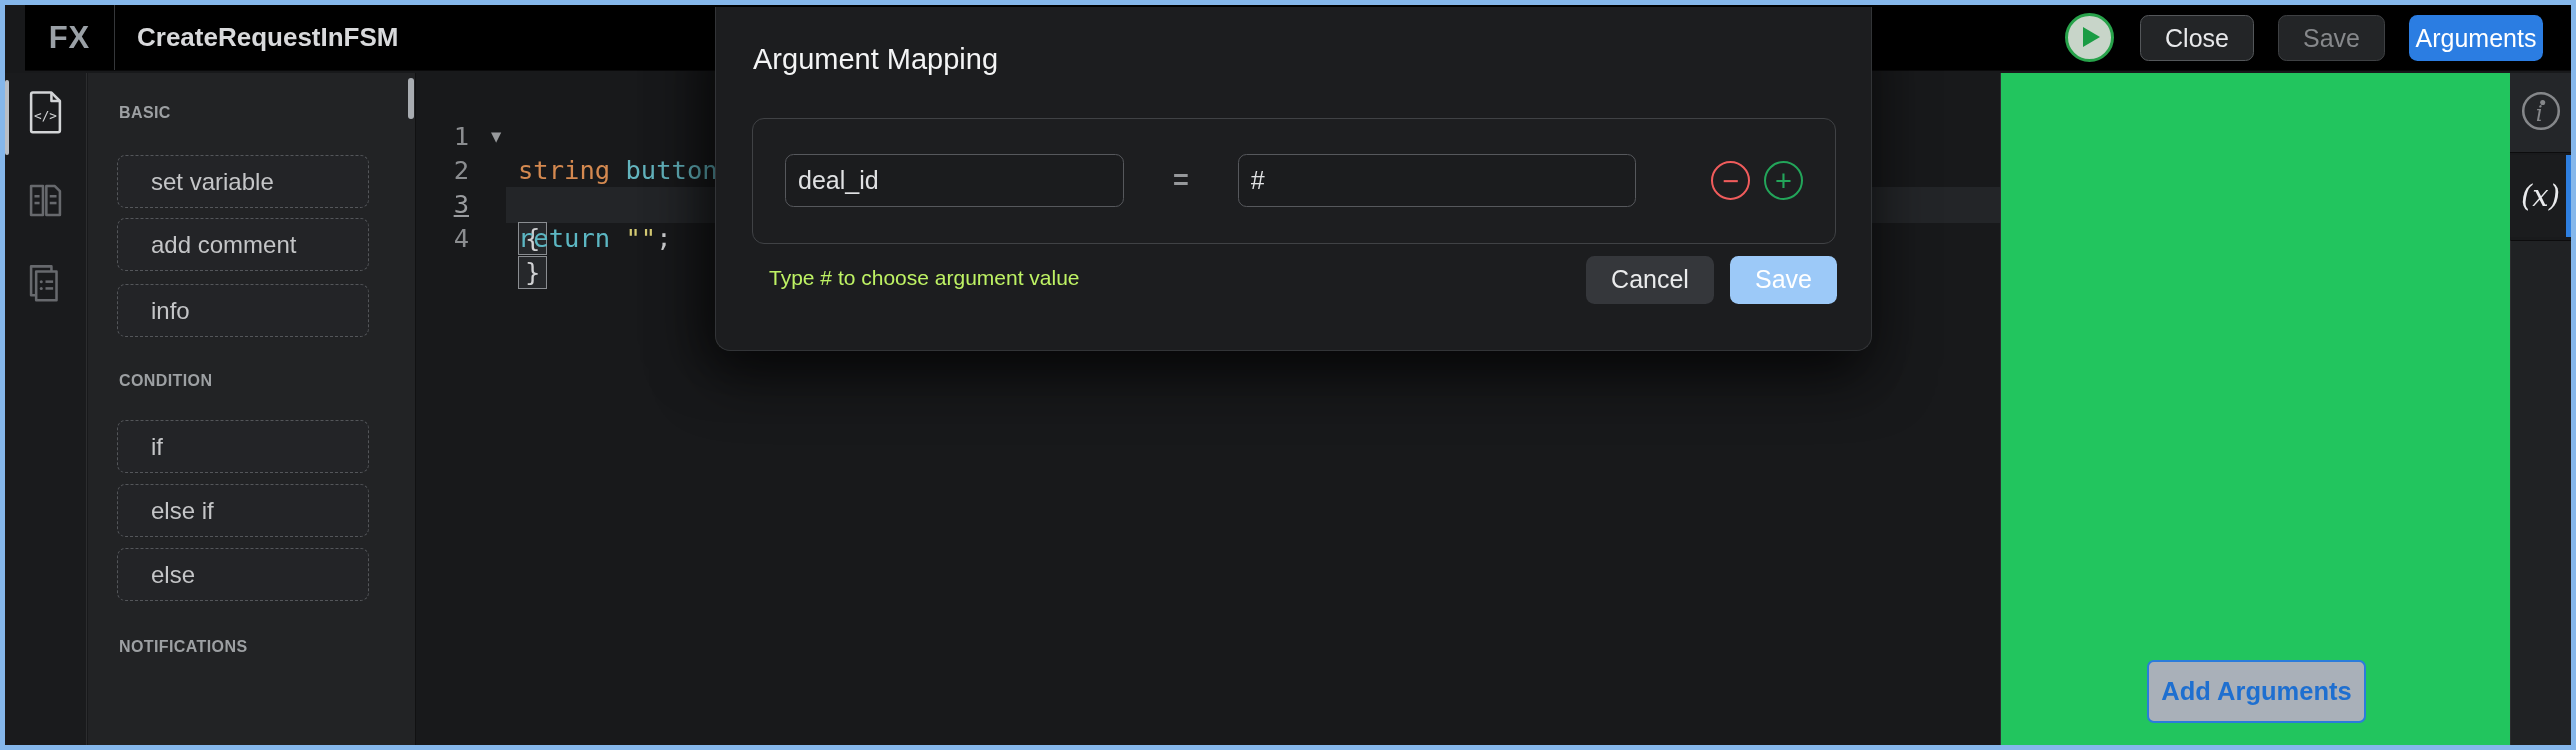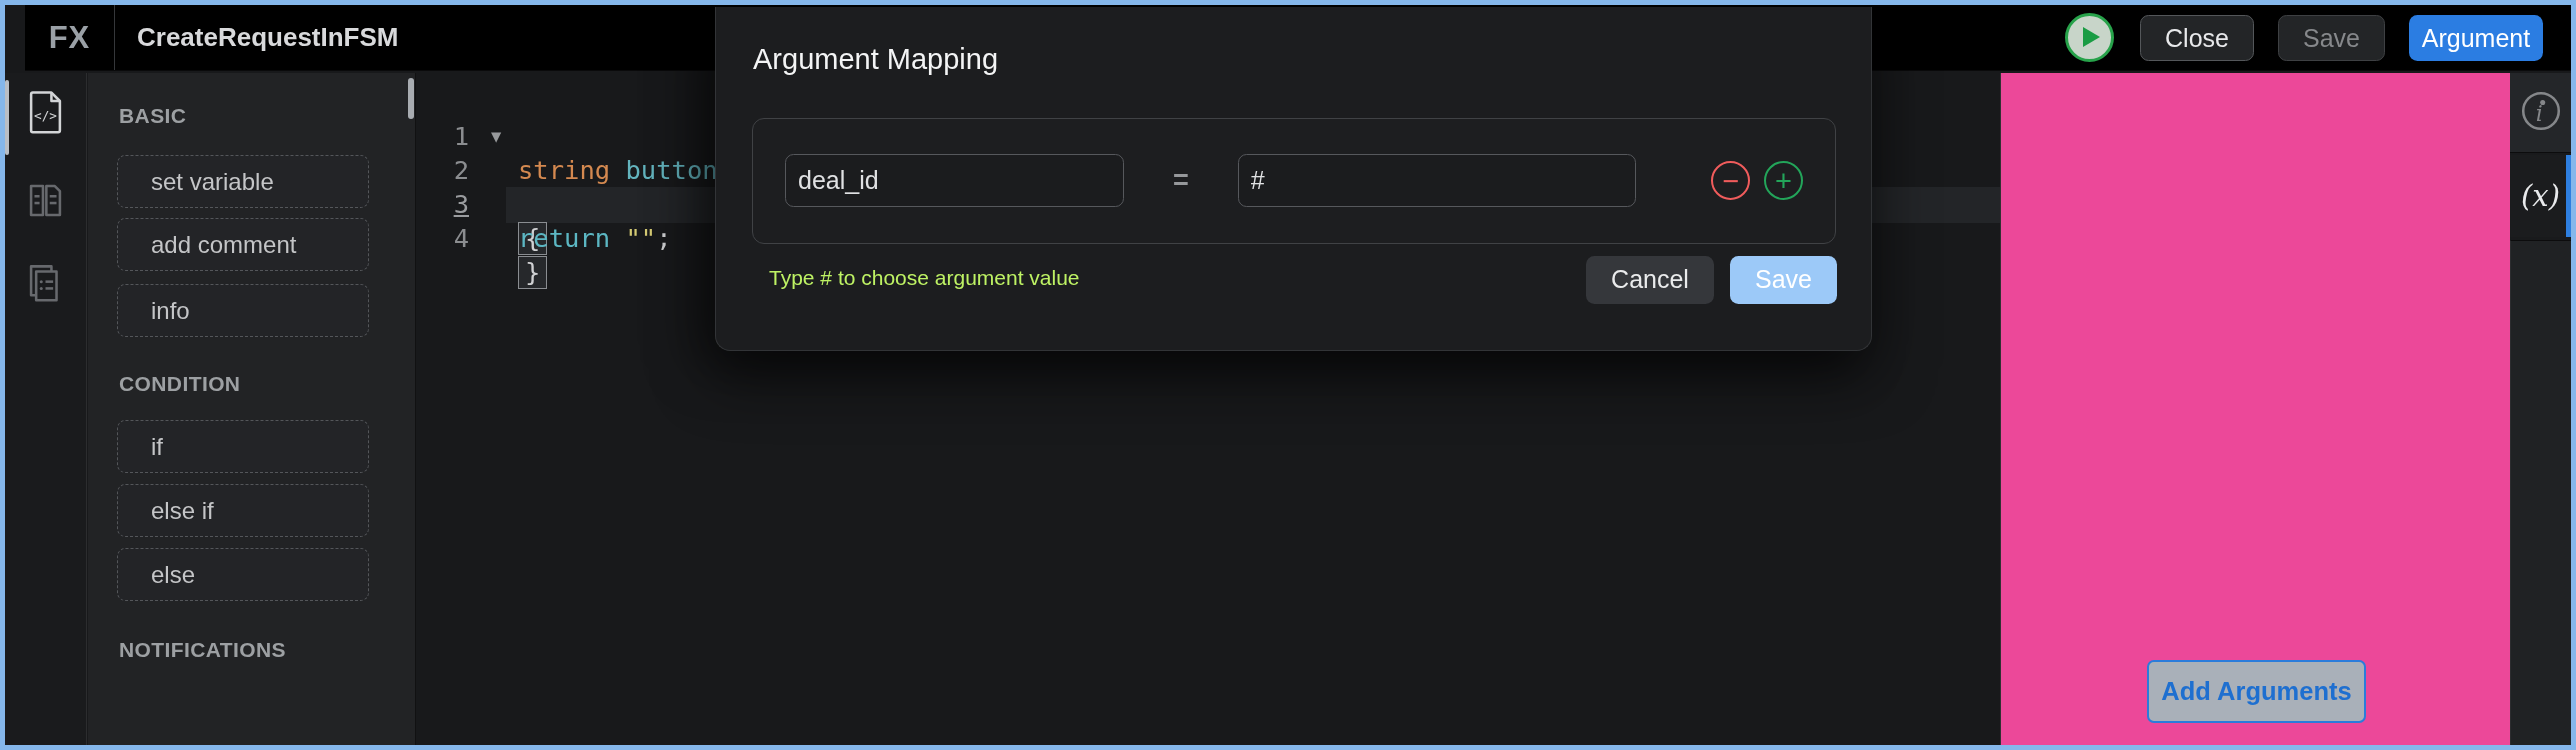--- a/index.html
+++ b/index.html
@@ -22,39 +22,39 @@
   .hbtn-close { left:2115px; width:114px; background:#232527; border:1.7px solid #54575a; color:#e8e9eb; }
   .hbtn-save  { left:2253px; width:107px; background:#232527; border:1.7px solid #3e4043; color:#86888b; }
   .hbtn-assoc { left:2384px; width:134px; background:#2b7de2; color:#ffffff; }
   
   .rail { position:absolute; left:0; top:68px; bottom:0; width:82px; background:#1a1b1d; border-right:1.7px solid #2c2d2f; }
   .rail-thumb { position:absolute; left:0; top:6.8px; width:4.3px; height:75px; background:#b9bec5; border-radius:2.6px; }
   .rail-icon { position:absolute; left:20.4px; width:41px; height:44px; display:flex; align-items:center; justify-content:center; cursor:pointer; }
   
   .panel { position:absolute; left:83px; top:68px; bottom:0; width:328px; background:#222325; border-right:1.7px solid #111112; }
   .panel-thumb { position:absolute; right:0.9px; top:5.1px; width:6px; height:41px; background:#a8acb1; border-radius:3.4px; }
-  .sec-title { position:absolute; left:31px; font-size:21px; font-weight:bold; color:#9da0a3; letter-spacing:0.4px; }
+  .sec-title { position:absolute; left:31px; font-size:16px; font-weight:bold; color:#9da0a3; letter-spacing:0.4px; }
   .dash-btn { position:absolute; left:29px; width:252px; height:53px; border:1.7px dashed #54565a; border-radius:8.5px;
     background:#232427; color:#c4c5c7; font-size:24px; display:flex; align-items:center; padding-left:33px; cursor:pointer; }
   
   .editor { position:absolute; left:413px; top:68px; bottom:0; width:1582px; background:#18191b; }
   .cur-line-band { position:absolute; left:88px; right:0; top:114px; height:36px; background:#232528; }
   .code-line { position:absolute; left:0; right:0; height:34px; font-family:"DejaVu Sans Mono", monospace; font-size:25.5px; line-height:34px; white-space:pre; }
   .lnum { position:absolute; left:12px; width:39px; text-align:right; color:#8b8d90; }
   .lnum-active { text-decoration:underline; color:#9a9c9f; }
   .fold-arrow { position:absolute; left:73px; top:6.8px; font-size:17px; color:#97999c; line-height:20.4px; cursor:pointer; }
   .code-text { position:absolute; left:100px; }
   .tok-kw { color:#d48950; }
   .tok-id { color:#63b4be; }
   .tok-ret { color:#5cb7c3; }
   .tok-str { color:#d5cb74; }
   .tok-pun { color:#cfd0d2; }
   .bracket-box { display:inline-block; border:1.7px solid #8a8d91; background:#26282b; padding:0 6px; color:#d0d1d3; line-height:31px; }
   
-  .args-panel { position:absolute; left:1995px; top:68px; bottom:0; width:510px; background:#ec4899; border-left:1.7px solid #2f3133; }
+  .args-panel { position:absolute; left:1995px; top:68px; bottom:0; width:510px; background:#22c55e; border-left:1.7px solid #2f3133; }
   .add-args-btn { position:absolute; left:146px; top:587px; width:219px; height:63px; background:#a9b0b9; border:2.6px solid #2b7cdb;
     border-radius:6.8px; color:#1e6fd0; font-weight:bold; font-size:25.5px; display:flex; align-items:center; justify-content:center; cursor:pointer; }
   
   .rrail { position:absolute; left:2505px; top:68px; bottom:0; right:0; background:#191a1c; }
   .rrail-info { position:absolute; left:0; right:0; top:0; height:80px; background:#242629; border-bottom:1.7px solid #0c0c0d;
     display:flex; align-items:center; justify-content:center; cursor:pointer; }
   .rrail-var { position:absolute; left:0; right:0; top:82px; height:82px; background:#1b1c1e;
     display:flex; align-items:center; justify-content:center; cursor:pointer;
     font-family:"DejaVu Serif", serif; font-style:italic; font-size:29px; color:#e9eaec; }
   .rrail-var-bar { position:absolute; right:0; top:0; bottom:0; width:5.1px; background:#2e7fe0; }
@@ -100,21 +100,21 @@
 <div class="screen">
 
   <div class="header">
     <div class="fx-logo">FX</div>
     <div class="fn-title">CreateRequestInFSM</div>
     <div class="run-btn">
       <div class="run-tri"></div>
     </div>
     <div class="hbtn hbtn-close">Close</div>
     <div class="hbtn hbtn-save">Save</div>
-    <div class="hbtn hbtn-assoc">Argument</div>
+    <div class="hbtn hbtn-assoc">Arguments</div>
   </div>
 
   <div class="rail">
     <div class="rail-thumb"></div>
     <div class="rail-icon" style="top:18.7px;">
       <span>
         <svg width="39" height="44" viewBox="0 0 46 52">
           <path d="M8 3 h22 l10 10 v35 a2 2 0 0 1 -2 2 H8 a2 2 0 0 1 -2 -2 V5 a2 2 0 0 1 2 -2 z" fill="none" stroke="#d2d4d6" stroke-width="3" stroke-linejoin="round"></path>
           <path d="M30 3 v10 h10" fill="none" stroke="#d2d4d6" stroke-width="3" stroke-linejoin="round"></path>
           <text x="23" y="36" text-anchor="middle" font-family="DejaVu Sans Mono, monospace" font-size="15" fill="#d2d4d6">&lt;/&gt;</text>

